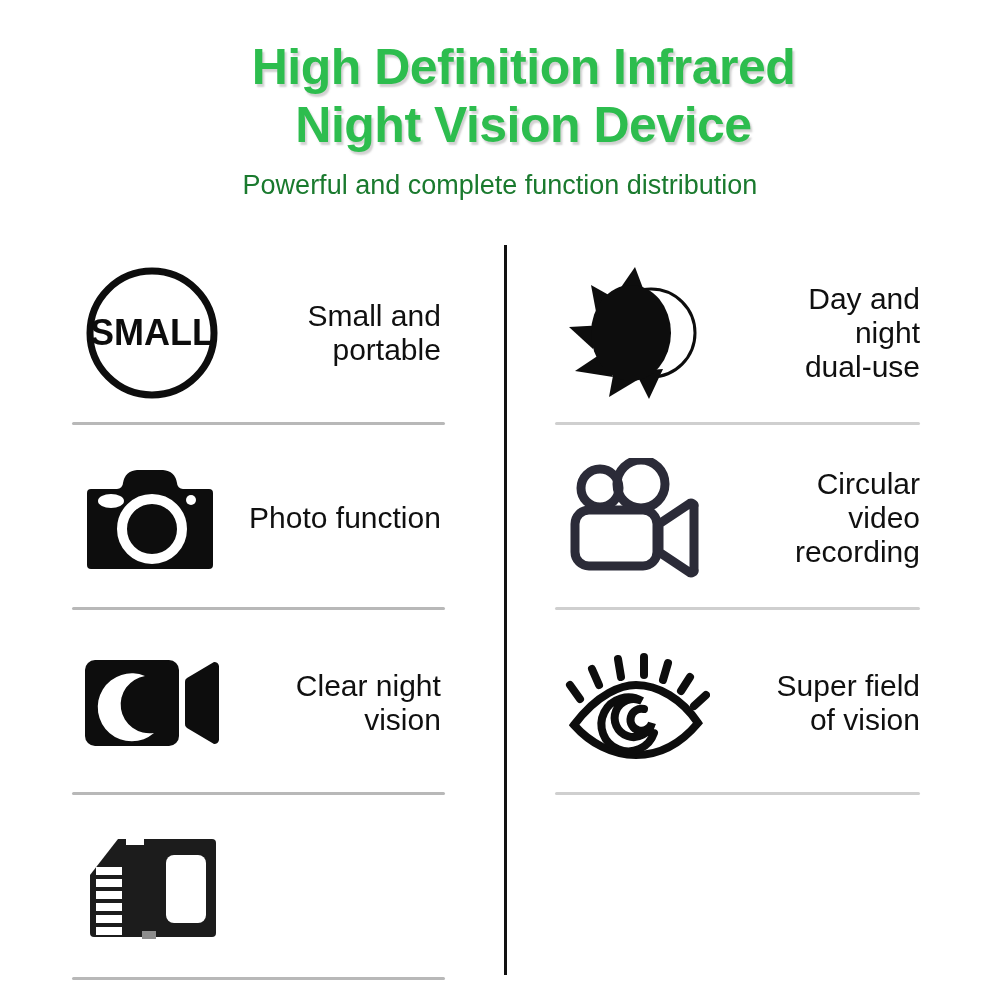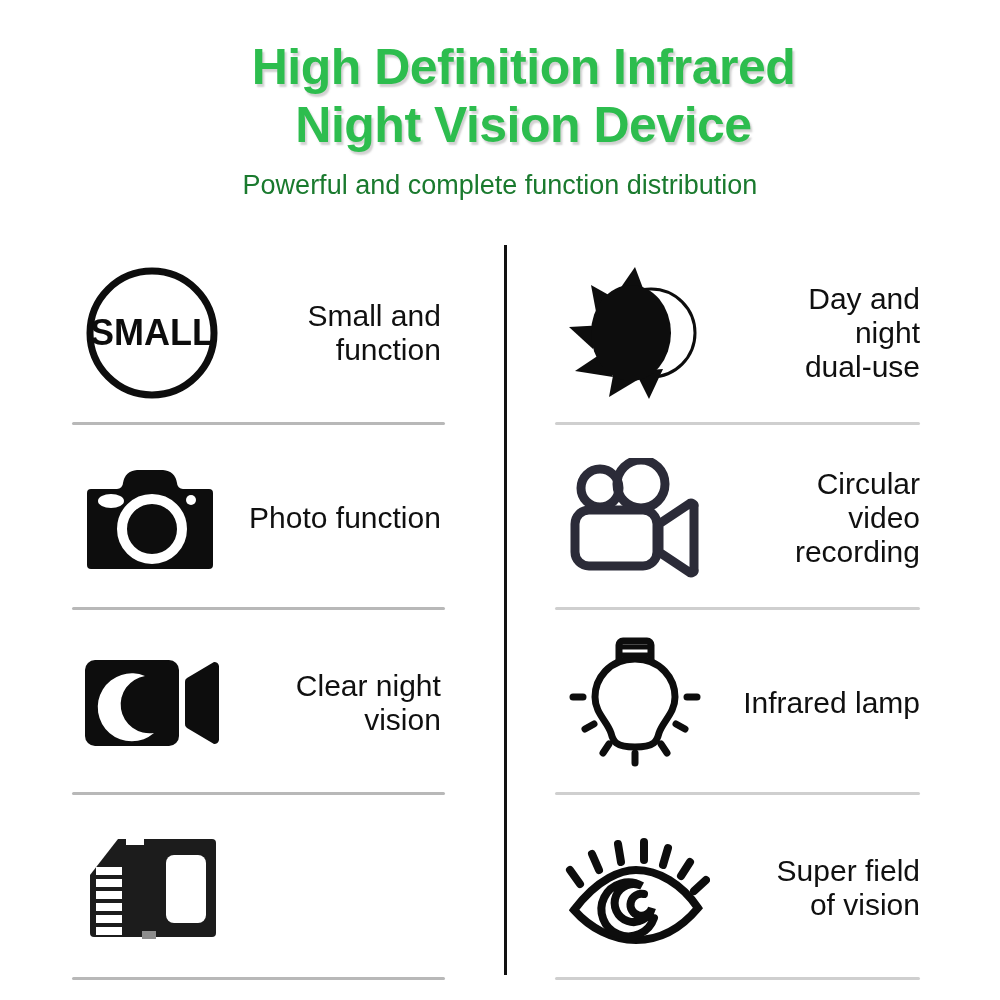--- a/index.html
+++ b/index.html
@@ -138,21 +138,21 @@
 
       <div class="row">
         <div class="icon-box">
           <svg width="140" height="140" viewBox="0 0 140 140">
             <circle cx="70" cy="70" r="62" fill="none" stroke="#0d0d0d" stroke-width="7"></circle>
             <text x="70" y="82" text-anchor="middle" font-family="Liberation Sans, sans-serif" font-size="36" font-weight="bold" fill="#0d0d0d">SMALL</text>
           </svg>
         </div>
         <div class="label">
           <span>Small and</span>
-          <span>function</span>
+          <span>portable</span>
         </div>
       </div>
 
       <div class="row">
         <div class="icon-box">
           <svg width="130" height="110" viewBox="0 0 130 110">
             <path d="M4 26 h26 a6 6 0 0 0 6 -6 q2 -12 14 -13 h26 q12 1 14 13 a6 6 0 0 0 6 6 h26 a4 4 0 0 1 4 4 v72 a4 4 0 0 1 -4 4 h-118 a4 4 0 0 1 -4 -4 v-72 a4 4 0 0 1 4 -4 z" fill="#0d0d0d"></path>
             <circle cx="65" cy="66" r="30" fill="none" stroke="#ffffff" stroke-width="10"></circle>
             <ellipse cx="24" cy="38" rx="13" ry="7" fill="#ffffff"></ellipse>
             <circle cx="104" cy="37" r="5" fill="#ffffff"></circle>
@@ -228,43 +228,20 @@
               <path d="M94 66 L124 46 a3 3 0 0 1 5 3 v62 a3 3 0 0 1 -5 3 L94 94 z"></path>
             </g>
           </svg>
         </div>
         <div class="label">
           <span>Circular video</span>
           <span>recording</span>
         </div>
       </div>
 
-      <div class="row">
-        <div class="icon-box">
-          <svg width="140" height="140" viewBox="0 0 140 140">
-            <g fill="none" stroke="#0d0d0d" stroke-width="7" stroke-linecap="round">
-              <path d="M70 26 C44 26 30 46 30 64 C30 80 42 88 46 100 C48 108 50 114 70 114
-                       C90 114 92 108 94 100 C98 88 110 80 110 64 C110 46 96 26 70 26 Z"></path>
-              <path d="M54 28 v-16 a4 4 0 0 1 4 -4 h24 a4 4 0 0 1 4 4 v16"></path>
-              <path d="M55 14 h30" stroke-width="5"></path>
-              <path d="M55 22 h30" stroke-width="5"></path>
-              <path d="M8 64 h10"></path>
-              <path d="M122 64 h10"></path>
-              <path d="M20 96 l9 -5"></path>
-              <path d="M120 96 l-9 -5"></path>
-              <path d="M38 120 l6 -9"></path>
-              <path d="M102 120 l-6 -9"></path>
-              <path d="M70 130 v-10"></path>
-            </g>
-          </svg>
-        </div>
-        <div class="label">
-          <span>Infrared lamp</span>
-        </div>
-      </div>
 
       <div class="row">
         <div class="icon-box">
           <svg width="150" height="120" viewBox="0 0 150 120">
             <g fill="none" stroke="#0d0d0d" stroke-width="8" stroke-linecap="round">
               <path d="M14 82 C38 50 62 42 76 42 C98 42 122 56 138 80
                        C118 104 96 112 76 112 C52 112 30 100 14 82 Z"></path>
               <path d="M84 66 a11 11 0 1 0 8 14 a19 19 0 1 1 -10 -22 a27 27 0 1 0 12 32" stroke-width="8"></path>
               <path d="M10 42 l10 14"></path>
               <path d="M32 26 l7 16"></path>

